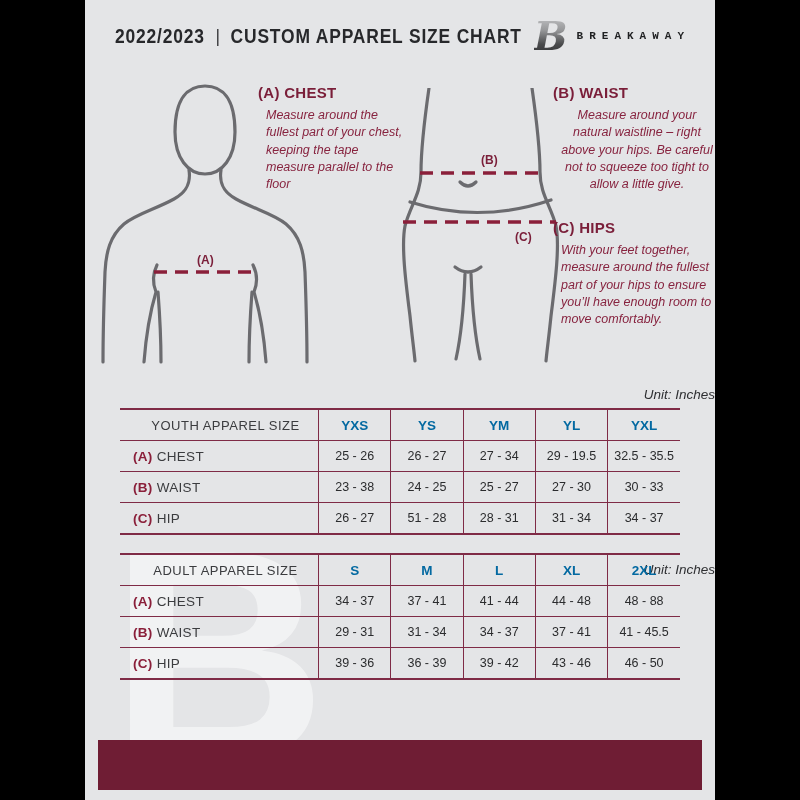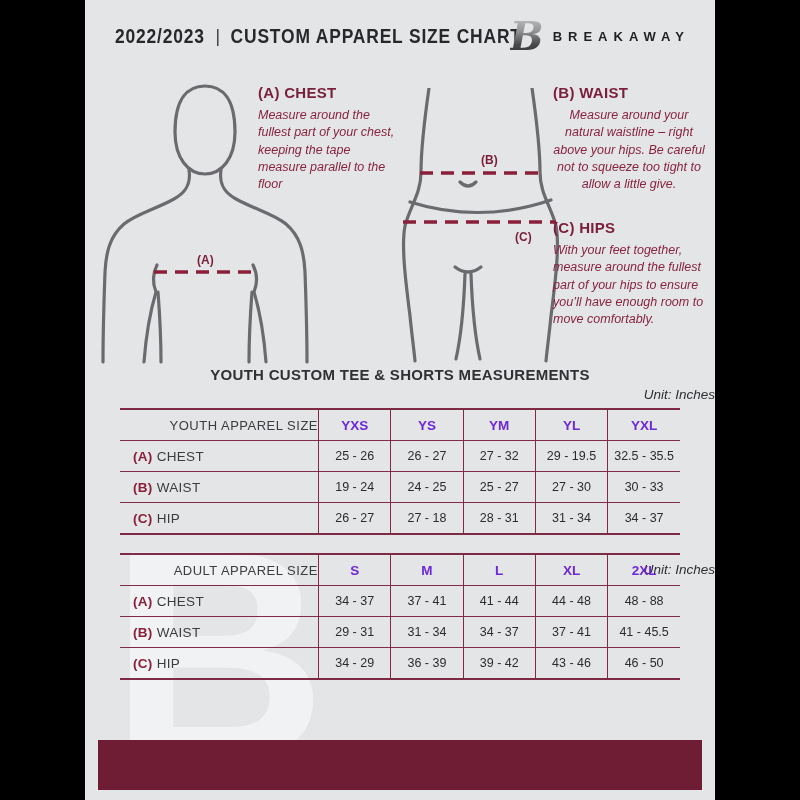--- a/index.html
+++ b/index.html
@@ -13,47 +13,47 @@
 
   
   .hdr-left{position:absolute;left:30px;top:24px;display:flex;align-items:center;gap:13px;
             transform:scaleX(.83);transform-origin:left center;white-space:nowrap;z-index:2;}
   .hdr-year,.hdr-title{font-size:21px;font-weight:bold;letter-spacing:1px;color:#27282b;}
   .hdr-sep{font-size:19px;color:#27282b;font-weight:normal;}
   .hdr-right{position:absolute;right:25px;top:16px;display:flex;align-items:center;gap:9px;z-index:2;}
   .logo-b{font-family:"DejaVu Serif",serif;font-style:italic;font-weight:bold;font-size:40px;line-height:1;
           background:linear-gradient(180deg,#c2c3c5 0%,#97989a 35%,#4a4b4d 70%,#2e2f31 100%);
           -webkit-background-clip:text;background-clip:text;color:transparent;}
-  .brand{font-size:13px;font-weight:bold;letter-spacing:6px;color:#1f2022;}
+  .brand{font-size:11px;font-weight:bold;letter-spacing:6px;color:#1f2022;font-family:Liberation Mono, monospace;}
 
   
   .g-head{position:absolute;font-size:15px;font-weight:bold;color:#7a1e39;letter-spacing:.3px;z-index:1;}
-  .g-text{position:absolute;font-size:12.5px;font-style:italic;color:#87233f;line-height:1.38;z-index:1;}
+  .g-text{position:absolute;font-size:12.5px;font-style:italic;color:#87233f;line-height:1.38;z-index:1;margin-left:8px;}
 
   .fig{position:absolute;z-index:1;}
   .fig path,.fig line{fill:none;}
   .body-line{stroke:#6b6b6f;stroke-width:3.2;stroke-linecap:round;}
   .dash{stroke:#8a1f3a;stroke-width:3.6;stroke-dasharray:13 8;}
   .fig text{font-family:"Liberation Sans",sans-serif;font-size:12px;font-weight:bold;fill:#7a1e39;}
 
   
   .sec-title{position:absolute;width:630px;text-align:center;font-size:15px;font-weight:bold;
              color:#303134;letter-spacing:.3px;z-index:1;}
   .sec-unit{position:absolute;width:630px;text-align:right;font-size:13.5px;font-style:italic;
             color:#2e2f32;z-index:1;}
 
   table.size-table{position:absolute;left:35px;width:560px;border-collapse:collapse;table-layout:fixed;z-index:1;}
   .size-table th,.size-table td{height:30px;padding:0;border-top:2px solid #7f2b46;vertical-align:middle;}
   .size-table tbody td,.size-table tbody .rowlabel{border-top-width:1.5px;}
   .size-table{border-bottom:2px solid #7f2b46;}
   .size-table th:not(:first-child),.size-table td:not(:first-child){border-left:1.5px solid #7f2b46;}
   .size-table th:first-child{width:185px;}
-  .size-table .corner{text-align:right;padding-left:13px;font-weight:normal;font-size:13px;
+  .size-table .corner{text-align:center;padding-left:13px;font-weight:normal;font-size:13px;
                       letter-spacing:.5px;color:#3b3c3f;}
-  .size-table .size{font-size:13.5px;font-weight:bold;color:#6d28d9;text-align:center;}
+  .size-table .size{font-size:13.5px;font-weight:bold;color:#0369a1;text-align:center;}
   .size-table .rowlabel{text-align:left;padding-left:13px;font-size:13.5px;color:#3b3c3f;letter-spacing:.3px;}
   .size-table .prefix{font-weight:bold;color:#8a1f3a;}
   .size-table .val{font-size:12.5px;color:#2b2c2e;text-align:center;}
 
   .footer-bar{position:absolute;left:13px;top:740px;width:604px;height:50px;background:#6f1d34;z-index:3;}
 </style>
 </head>
 <body>
 
 <div class="frame">
@@ -99,54 +99,53 @@
 
     <div class="g-head" style="left:173px;top:84px;">(A) CHEST</div>
     <div class="g-text" style="left:173px;top:107px;width:141px;">Measure around the fullest part of your chest, keeping the tape measure parallel to the floor</div>
 
     <div class="g-head" style="left:468px;top:84px;">(B) WAIST</div>
     <div class="g-text" style="left:468px;top:107px;width:152px;text-align:center;">Measure around your natural waistline – right above your hips. Be careful not to squeeze too tight to allow a little give.</div>
 
     <div class="g-head" style="left:468px;top:219px;">(C) HIPS</div>
     <div class="g-text" style="left:468px;top:242px;width:158px;">With your feet together, measure around the fullest part of your hips to ensure you’ll have enough room to move comfortably.</div>
 
-    <div class="sec-title" style="top:366px;">YOUTH CUSTOM TEE &amp; SHORTS MEASUREMENTS</div>
     <div class="sec-unit" style="top:387px;">Unit: Inches</div>
     <table class="size-table" style="top:408px;">
         <thead>
           <tr>
             <th class="corner">YOUTH APPAREL SIZE</th>
             <th class="size">YXS</th>
             <th class="size">YS</th>
             <th class="size">YM</th>
             <th class="size">YL</th>
             <th class="size">YXL</th>
           </tr>
         </thead>
         <tbody>
           <tr>
             <td class="rowlabel"><span class="prefix">(A)</span> CHEST</td>
             <td class="val">25 - 26</td>
             <td class="val">26 - 27</td>
-            <td class="val">27 - 32</td>
+            <td class="val">27 - 34</td>
             <td class="val">29 - 19.5</td>
             <td class="val">32.5 - 35.5</td>
           </tr>
           <tr>
             <td class="rowlabel"><span class="prefix">(B)</span> WAIST</td>
-            <td class="val">19 - 24</td>
+            <td class="val">23 - 38</td>
             <td class="val">24 - 25</td>
             <td class="val">25 - 27</td>
             <td class="val">27 - 30</td>
             <td class="val">30 - 33</td>
           </tr>
           <tr>
             <td class="rowlabel"><span class="prefix">(C)</span> HIP</td>
             <td class="val">26 - 27</td>
-            <td class="val">27 - 18</td>
+            <td class="val">51 - 28</td>
             <td class="val">28 - 31</td>
             <td class="val">31 - 34</td>
             <td class="val">34 - 37</td>
           </tr>
         </tbody>
       </table>
 
     <div class="sec-unit" style="top:562px;">Unit: Inches</div>
     <table class="size-table" style="top:553px;">
         <thead>
@@ -171,21 +170,21 @@
           <tr>
             <td class="rowlabel"><span class="prefix">(B)</span> WAIST</td>
             <td class="val">29 - 31</td>
             <td class="val">31 - 34</td>
             <td class="val">34 - 37</td>
             <td class="val">37 - 41</td>
             <td class="val">41 - 45.5</td>
           </tr>
           <tr>
             <td class="rowlabel"><span class="prefix">(C)</span> HIP</td>
-            <td class="val">34 - 29</td>
+            <td class="val">39 - 36</td>
             <td class="val">36 - 39</td>
             <td class="val">39 - 42</td>
             <td class="val">43 - 46</td>
             <td class="val">46 - 50</td>
           </tr>
         </tbody>
       </table>
 
     <div class="footer-bar"></div>
   </div>

